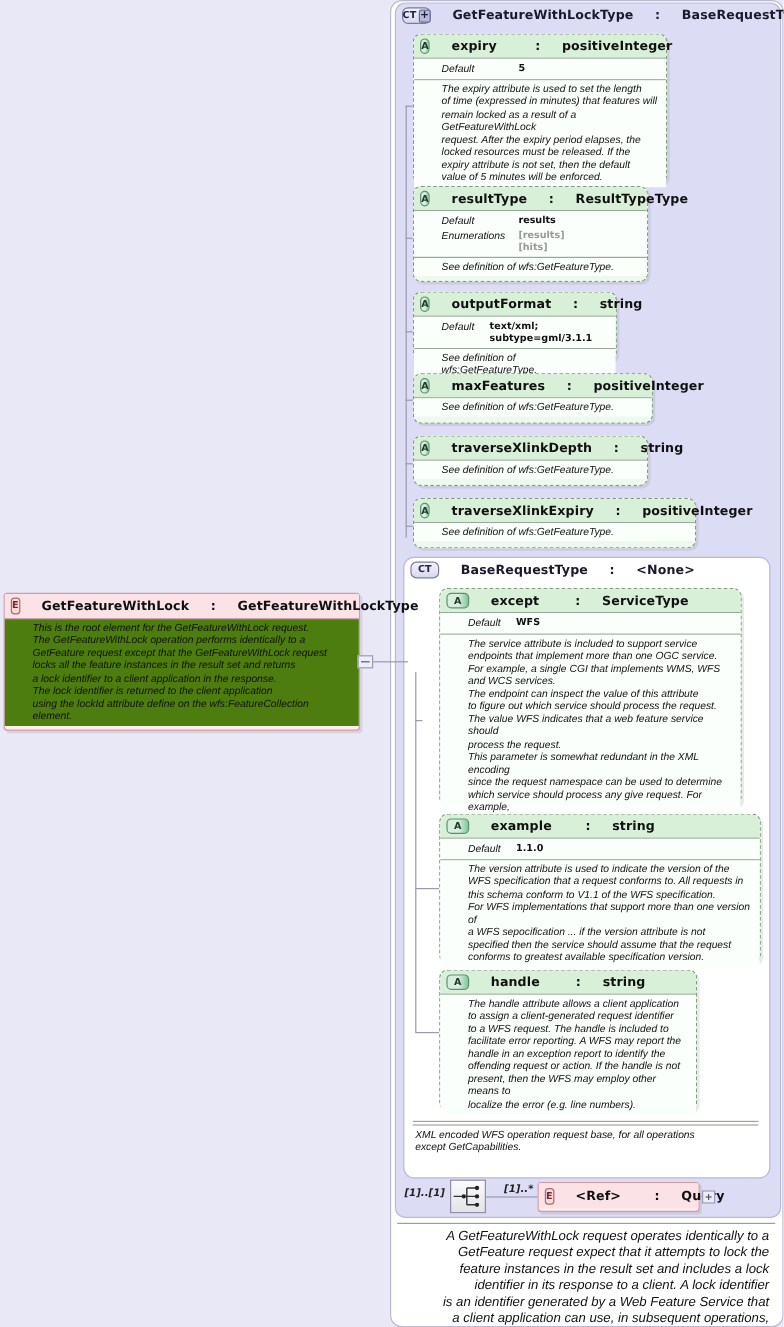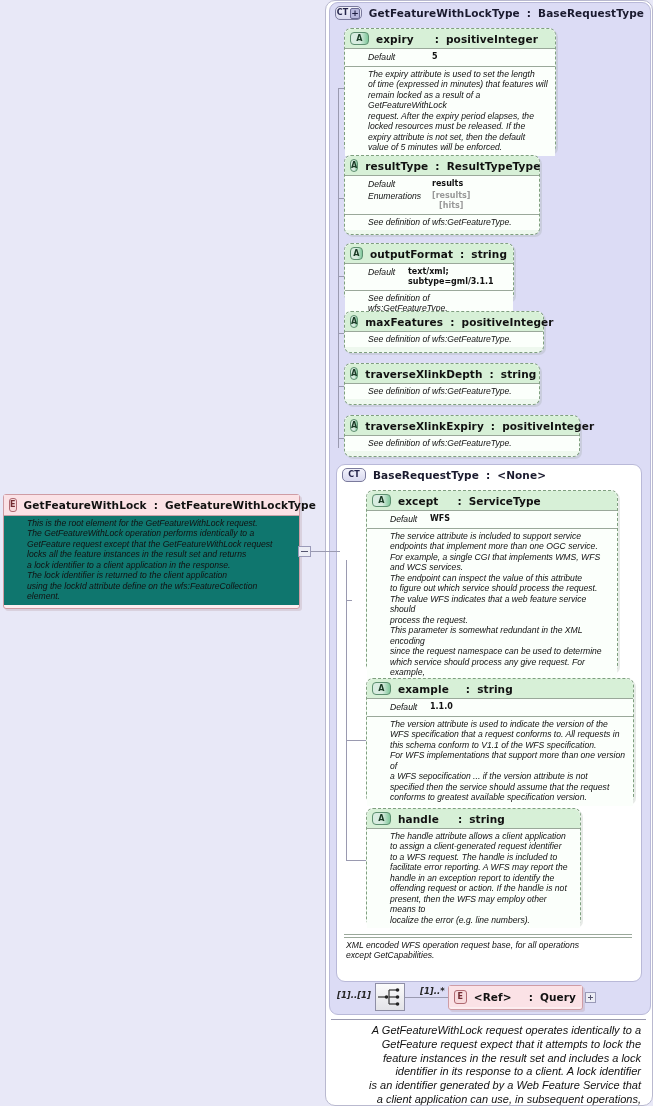--- a/index.html
+++ b/index.html
@@ -20,21 +20,21 @@
     border-radius:9px;
     box-sizing:border-box;
   }
   .box{
     box-sizing:border-box;
     border-radius:7px;
     position:relative;
   }
   .hdr{
     display:flex;align-items:center;
-    gap:7px;
+    gap:18px;
     padding:3px 6px 3px 5px;
     font-family:"DejaVu Sans", sans-serif;
     font-size:10.5px;
     font-weight:bold;
     letter-spacing:.1px;
     white-space:nowrap;
   }
   .badge{
     display:inline-flex;align-items:center;justify-content:center;
     font-family:"DejaVu Sans", sans-serif;
@@ -69,21 +69,21 @@
   .body{padding:2px 6px 3px 23px;}
   .desc{
     font-style:italic;
     font-size:8.6px;
     line-height:1.22;
     white-space:pre-line;
   }
   .facets{display:flex;font-size:8.6px;line-height:1.25;padding-top:1px;}
   .facets .fk{font-style:italic;width:64px;flex:none;}
   .facets .fv{font-weight:bold;font-size:8px;font-family:"DejaVu Sans",sans-serif;}
-  .enumlist{color:#999;font-weight:normal;font-family:"DejaVu Sans",sans-serif;font-size:7.6px;text-align:center;}
+  .enumlist{color:#999;font-weight:normal;font-family:"DejaVu Sans",sans-serif;font-size:7.6px;}
 
   
   .attr{
     background:#eef8ee;
     border:1px dashed #7f9f7f;
     box-shadow:2px 2px 0 rgba(120,140,120,.18);
   }
   .attr .hdr{background:#d7f0d7;border-top-left-radius:7px;border-top-right-radius:7px;}
   .attr .body{background:#fbfffb;}
 
@@ -104,21 +104,21 @@
   }
 
   
   .elem{
     background:#fdeef0;
     border:1px solid #cf9ca4;
     border-radius:3px;
     box-shadow:2px 2px 0 rgba(160,120,125,.2);
   }
   .elem .hdr{background:#fbe2e6;}
-  .elem .body{background:#0f766e;}
+  .elem .body{background:#4d7c0f;}
 
   .expander{
     position:absolute;
     width:11px;height:11px;
     background:#ecedf5;border:1px solid #9a9ab8;
     box-sizing:border-box;
   }
   .expander:before{
     content:"";position:absolute;left:2px;right:2px;top:4px;
     border-top:1px solid #55556f;

